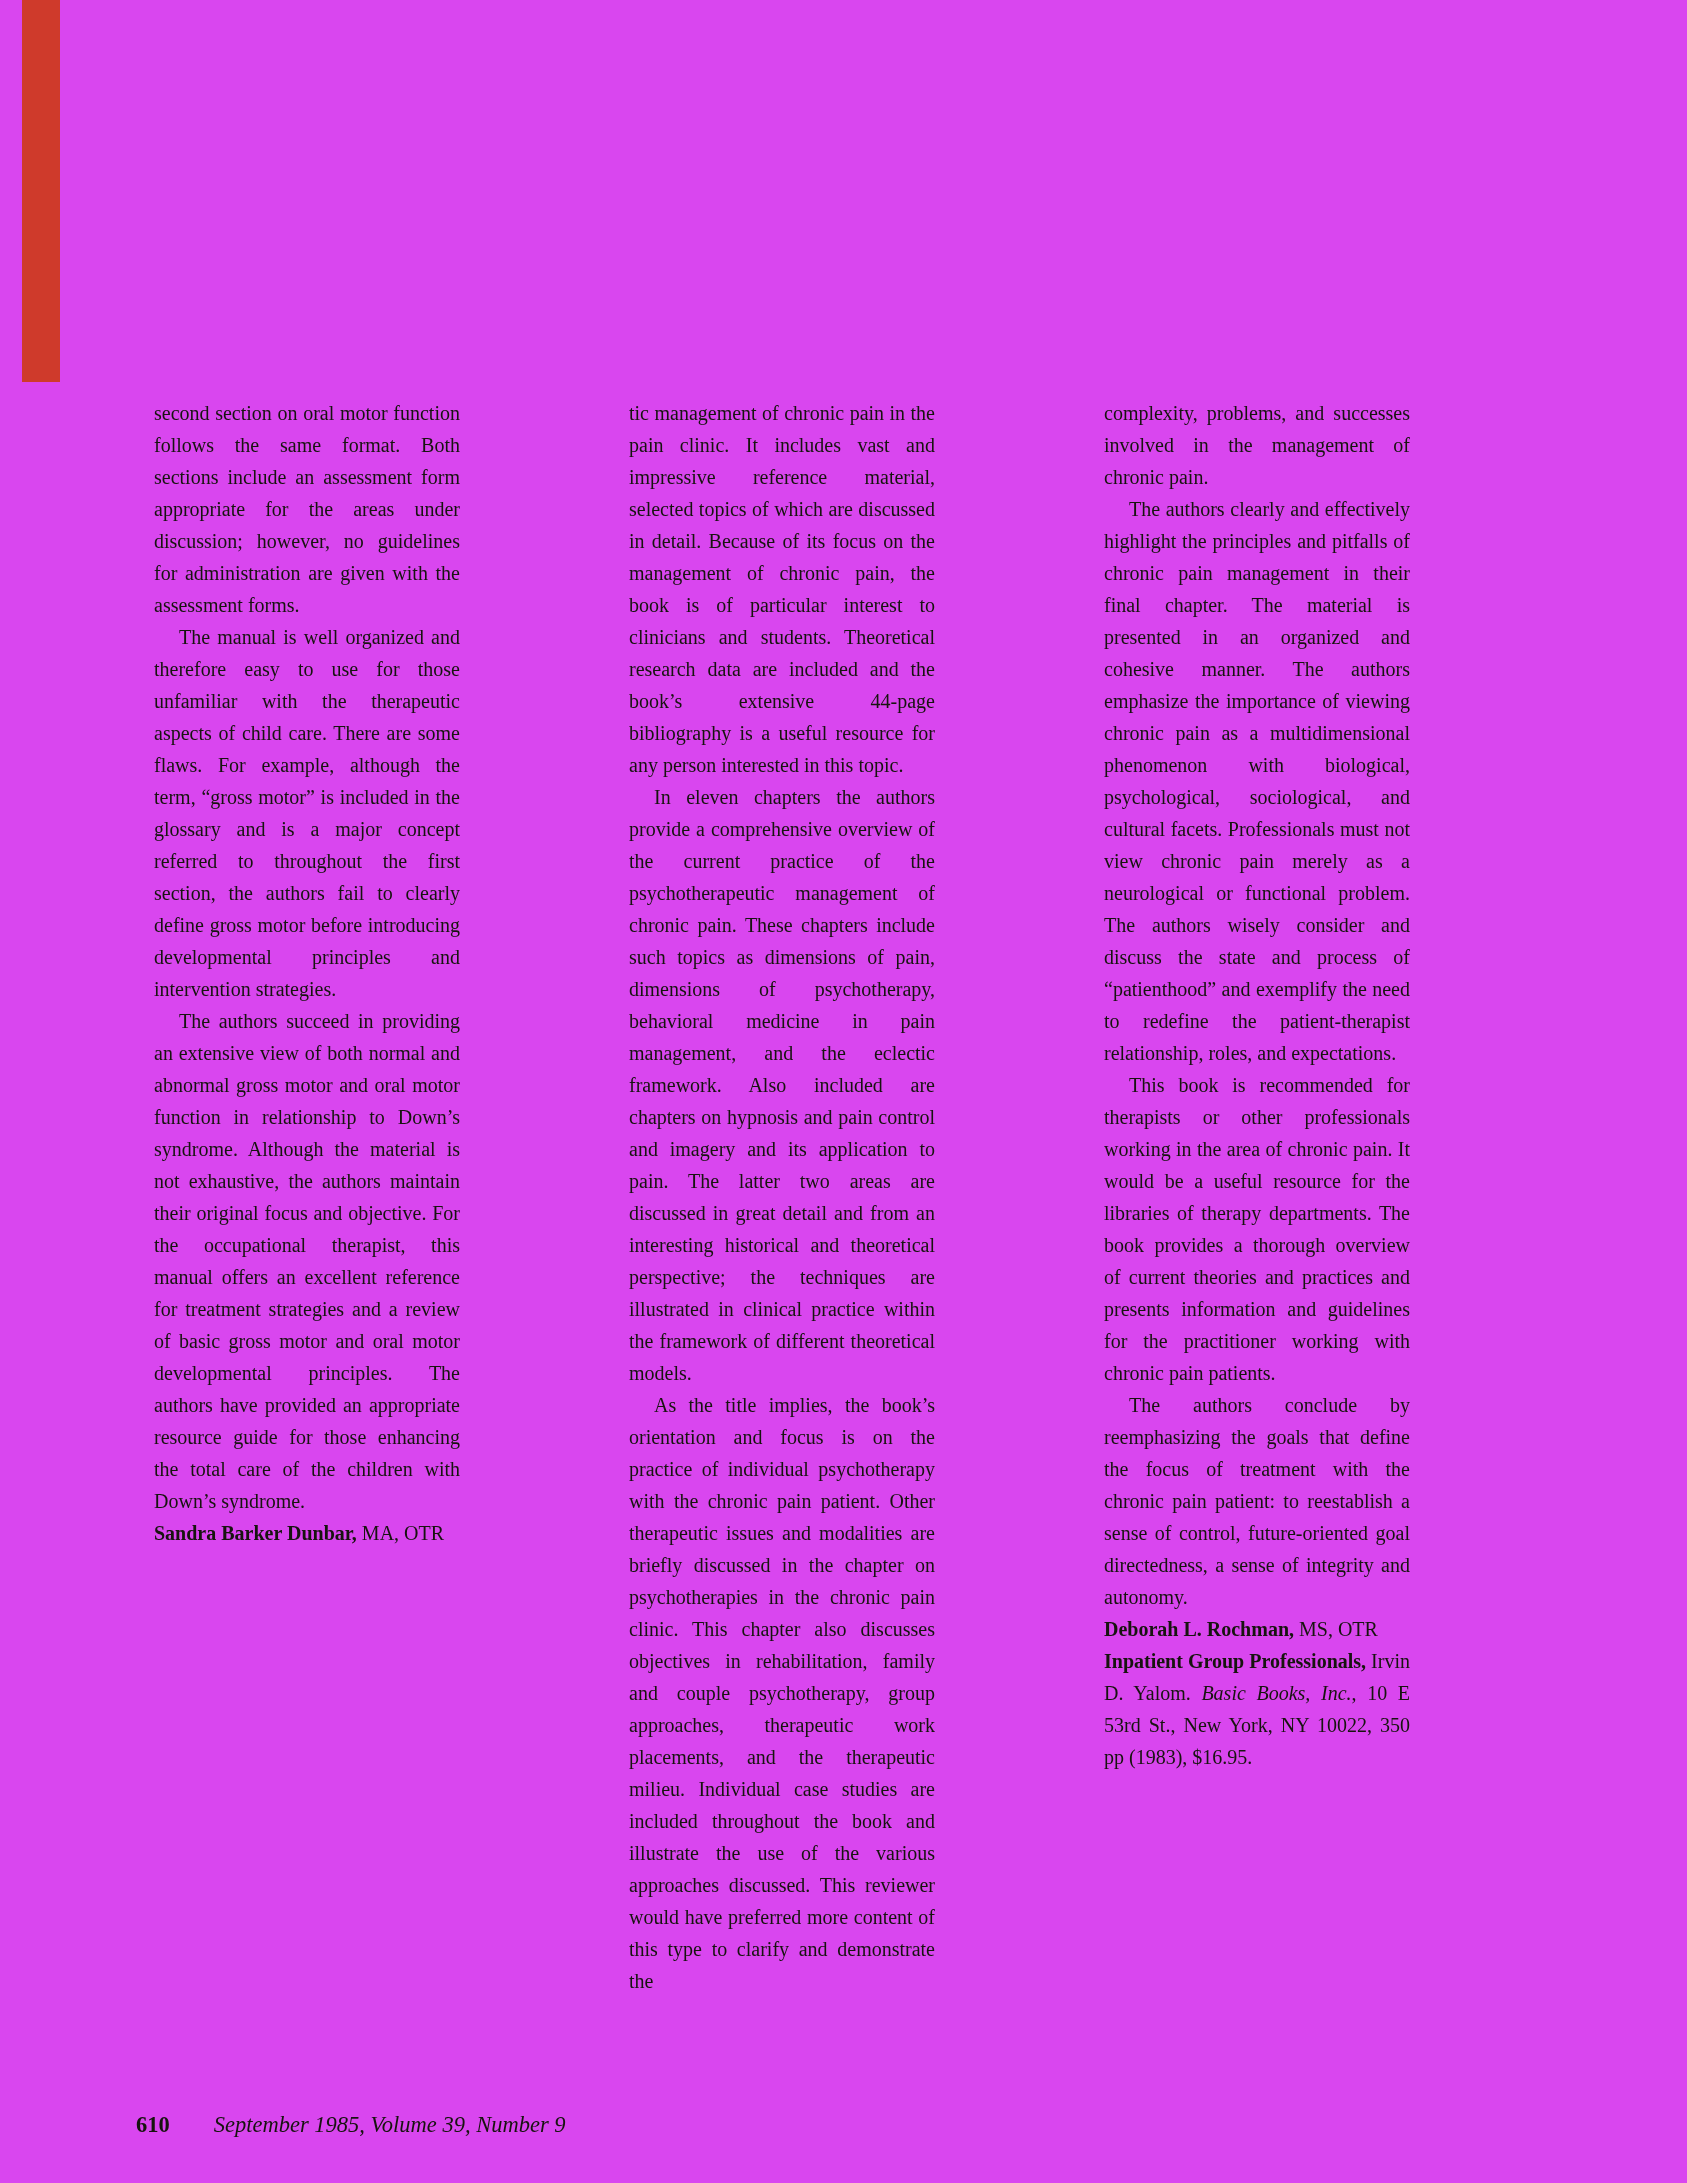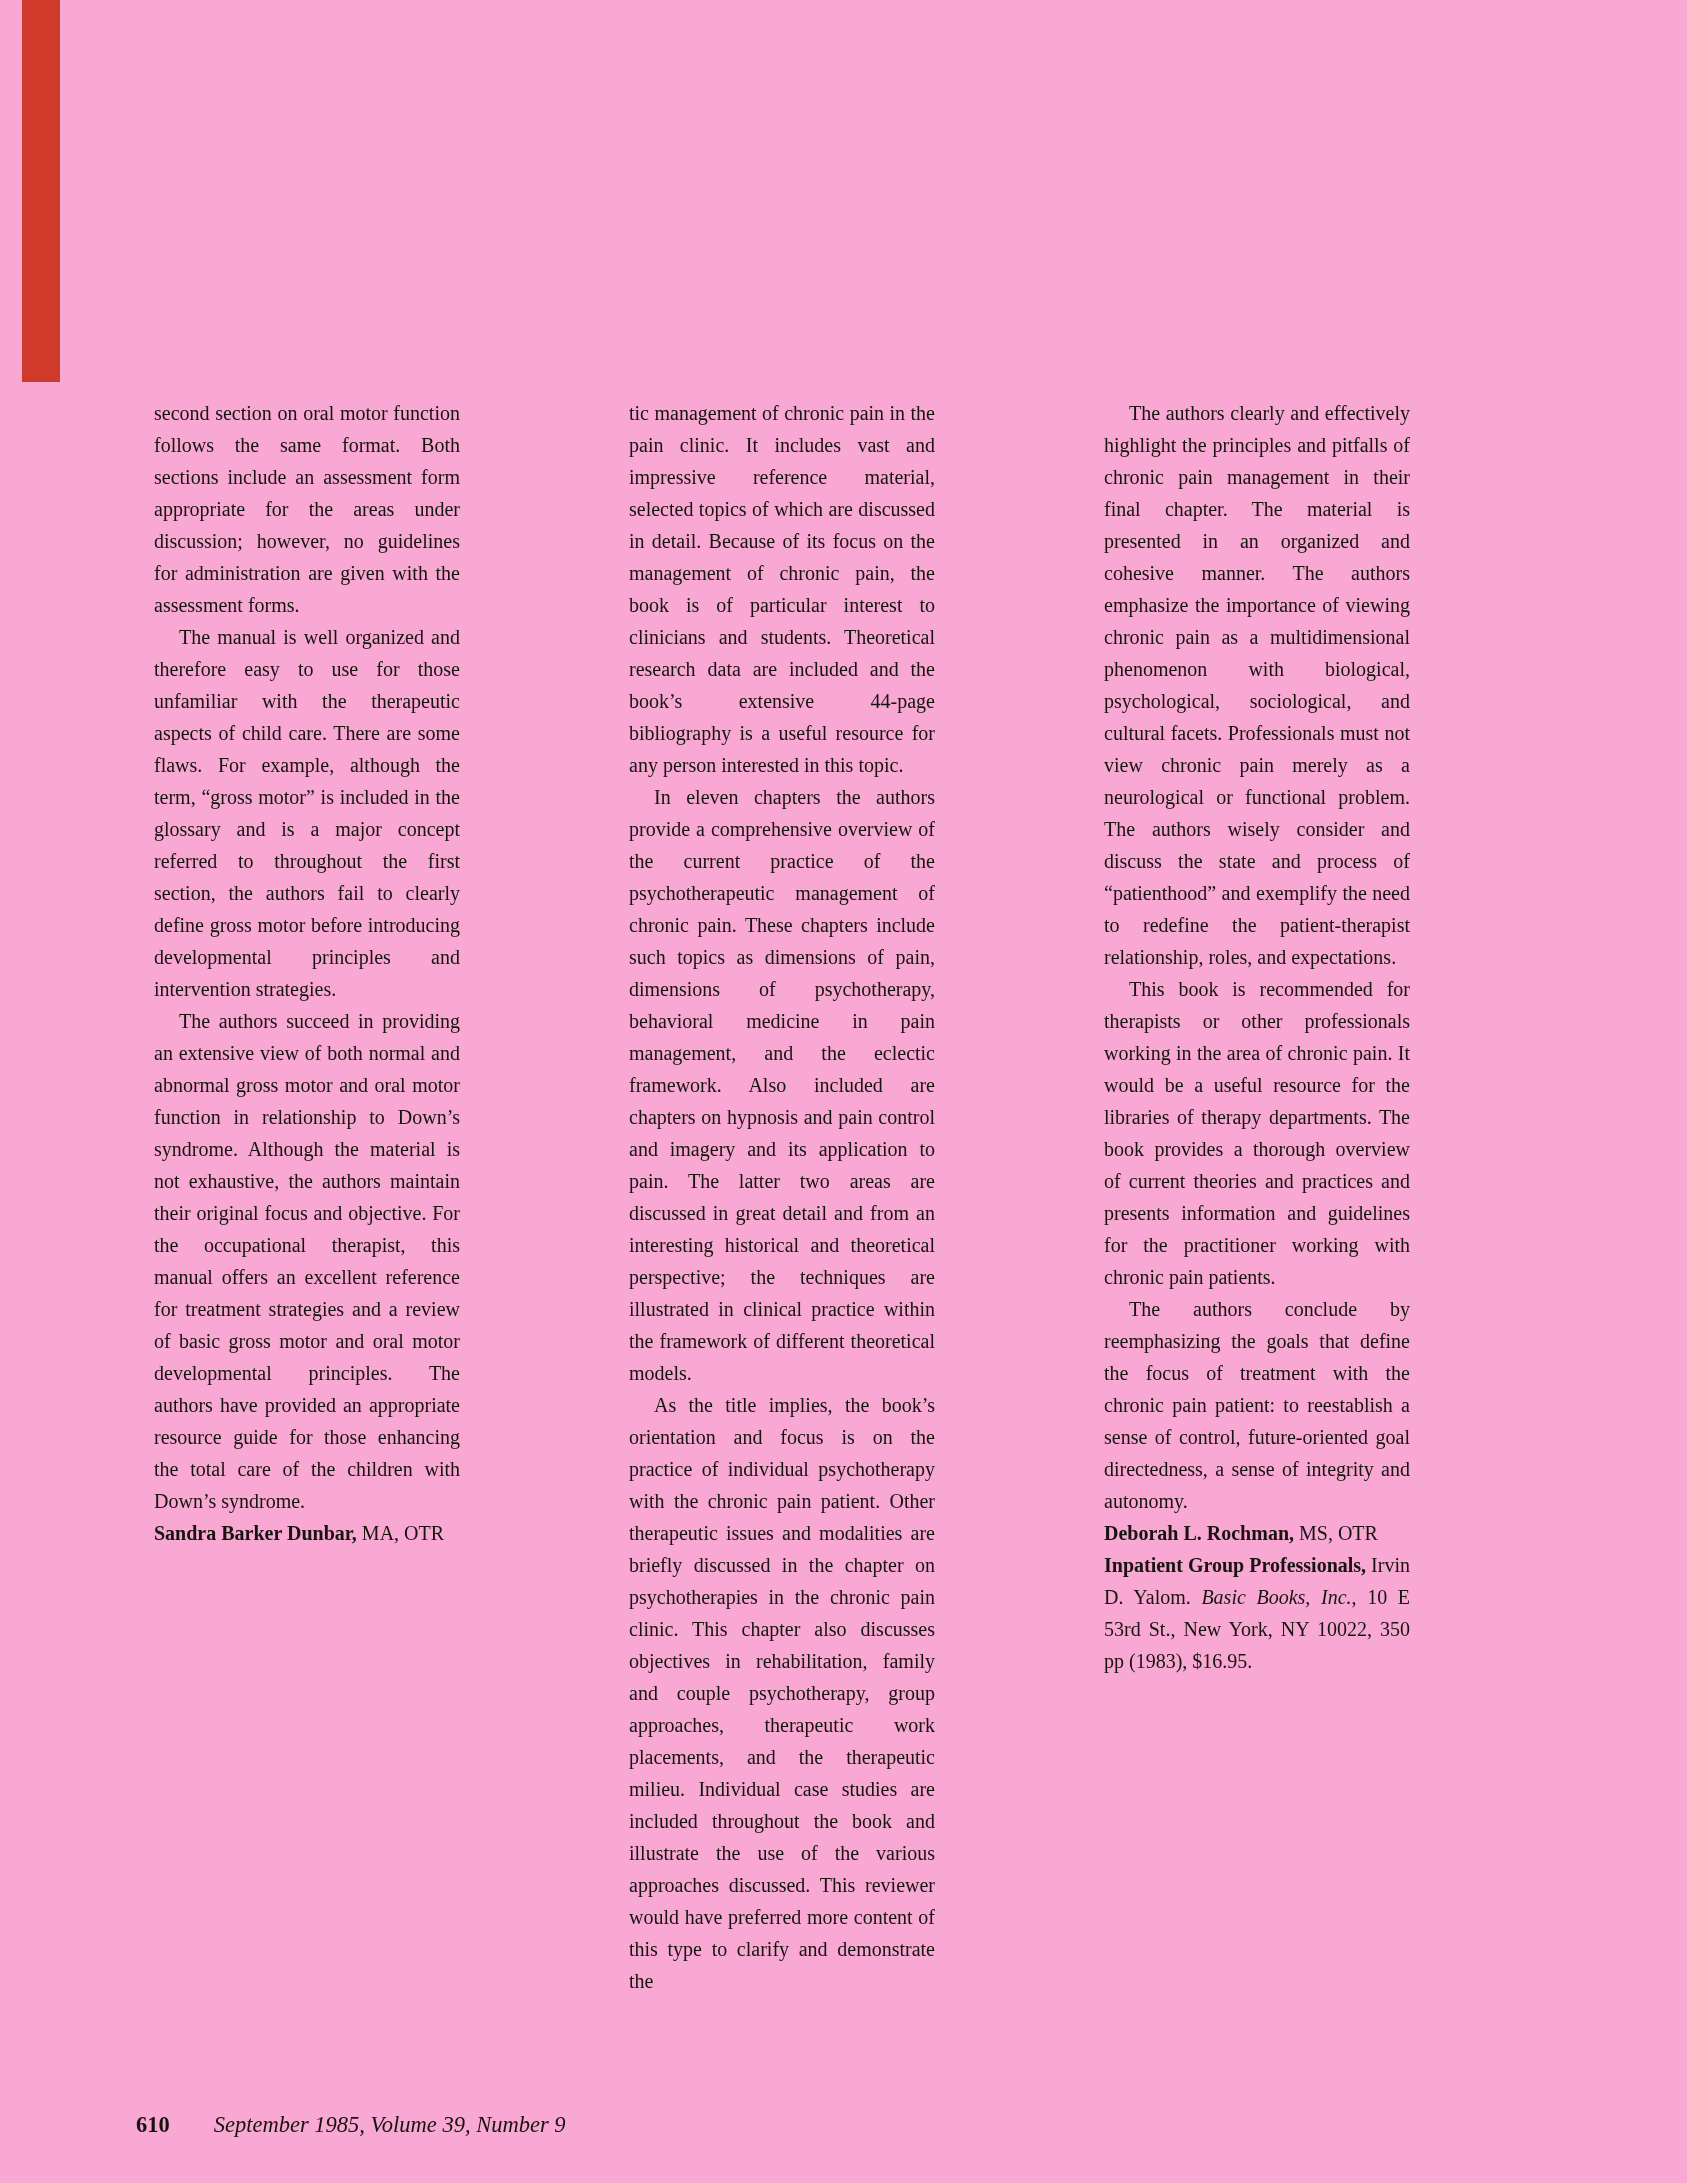--- a/index.html
+++ b/index.html
@@ -49,40 +49,41 @@
     font-size: 22.5px;
     line-height: 26.5px;
     white-space: nowrap;
   }
   .pageno { font-weight: bold; margin-right: 44px; }
   .issue { font-style: italic; }
 </style>
 </head>
 <body>
 
-<div class="page" style="background: #f9a8d4; color: rgb(23, 20, 15);">
+<div class="page" style="background: #d946ef; color: rgb(23, 20, 15);">
 
   <div class="corner-mark" style="background: rgb(207, 58, 43);"></div>
 
   <main class="columns">
 
     <section class="col">
       <p class="body-par">second section on oral motor function follows the same format. Both sections include an assessment form appropriate for the areas under discussion; however, no guidelines for administration are given with the assessment forms.</p>
       <p class="body-par ind">The manual is well organized and therefore easy to use for those unfamiliar with the therapeutic aspects of child care. There are some flaws. For example, although the term, “gross motor” is included in the glossary and is a major concept referred to throughout the first section, the authors fail to clearly define gross motor before introducing developmental principles and intervention strategies.</p>
       <p class="body-par ind">The authors succeed in providing an extensive view of both normal and abnormal gross motor and oral motor function in relationship to Down’s syndrome. Although the material is not exhaustive, the authors maintain their original focus and objective. For the occupational therapist, this manual offers an excellent reference for treatment strategies and a review of basic gross motor and oral motor developmental principles. The authors have provided an appropriate resource guide for those enhancing the total care of the children with Down’s syndrome.</p>
       <p class="byline"><strong>Sandra Barker Dunbar,</strong><span> MA, OTR</span></p>
     </section>
 
     <section class="col">
       <p class="body-par">tic management of chronic pain in the pain clinic. It includes vast and impressive reference material, selected topics of which are discussed in detail. Because of its focus on the management of chronic pain, the book is of particular interest to clinicians and students. Theoretical research data are included and the book’s extensive 44-page bibliography is a useful resource for any person interested in this topic.</p>
       <p class="body-par ind">In eleven chapters the authors provide a comprehensive overview of the current practice of the psychotherapeutic management of chronic pain. These chapters include such topics as dimensions of pain, dimensions of psychotherapy, behavioral medicine in pain management, and the eclectic framework. Also included are chapters on hypnosis and pain control and imagery and its application to pain. The latter two areas are discussed in great detail and from an interesting historical and theoretical perspective; the techniques are illustrated in clinical practice within the framework of different theoretical models.</p>
       <p class="body-par ind">As the title implies, the book’s orientation and focus is on the practice of individual psychotherapy with the chronic pain patient. Other therapeutic issues and modalities are briefly discussed in the chapter on psychotherapies in the chronic pain clinic. This chapter also discusses objectives in rehabilitation, family and couple psychotherapy, group approaches, therapeutic work placements, and the therapeutic milieu. Individual case studies are included throughout the book and illustrate the use of the various approaches discussed. This reviewer would have preferred more content of this type to clarify and demonstrate the</p>
     </section>
 
     <section class="col">
+      <p class="body-par">complexity, problems, and successes involved in the management of chronic pain.</p>
       <p class="body-par ind">The authors clearly and effectively highlight the principles and pitfalls of chronic pain management in their final chapter. The material is presented in an organized and cohesive manner. The authors emphasize the importance of viewing chronic pain as a multidimensional phenomenon with biological, psychological, sociological, and cultural facets. Professionals must not view chronic pain merely as a neurological or functional problem. The authors wisely consider and discuss the state and process of “patienthood” and exemplify the need to redefine the patient-therapist relationship, roles, and expectations.</p>
       <p class="body-par ind">This book is recommended for therapists or other professionals working in the area of chronic pain. It would be a useful resource for the libraries of therapy departments. The book provides a thorough overview of current theories and practices and presents information and guidelines for the practitioner working with chronic pain patients.</p>
       <p class="body-par ind">The authors conclude by reemphasizing the goals that define the focus of treatment with the chronic pain patient: to reestablish a sense of control, future-oriented goal directedness, a sense of integrity and autonomy.</p>
       <p class="byline"><strong>Deborah L. Rochman,</strong><span> MS, OTR</span></p>
       <p class="book-heading"><strong>Inpatient Group Professionals,</strong><span> Irvin D. Yalom. </span><em>Basic Books, Inc.</em><span>, 10 E 53rd St., New York, NY 10022, 350 pp (1983), $16.95.</span></p>
     </section>
 
   </main>
 
   <footer class="footer">

